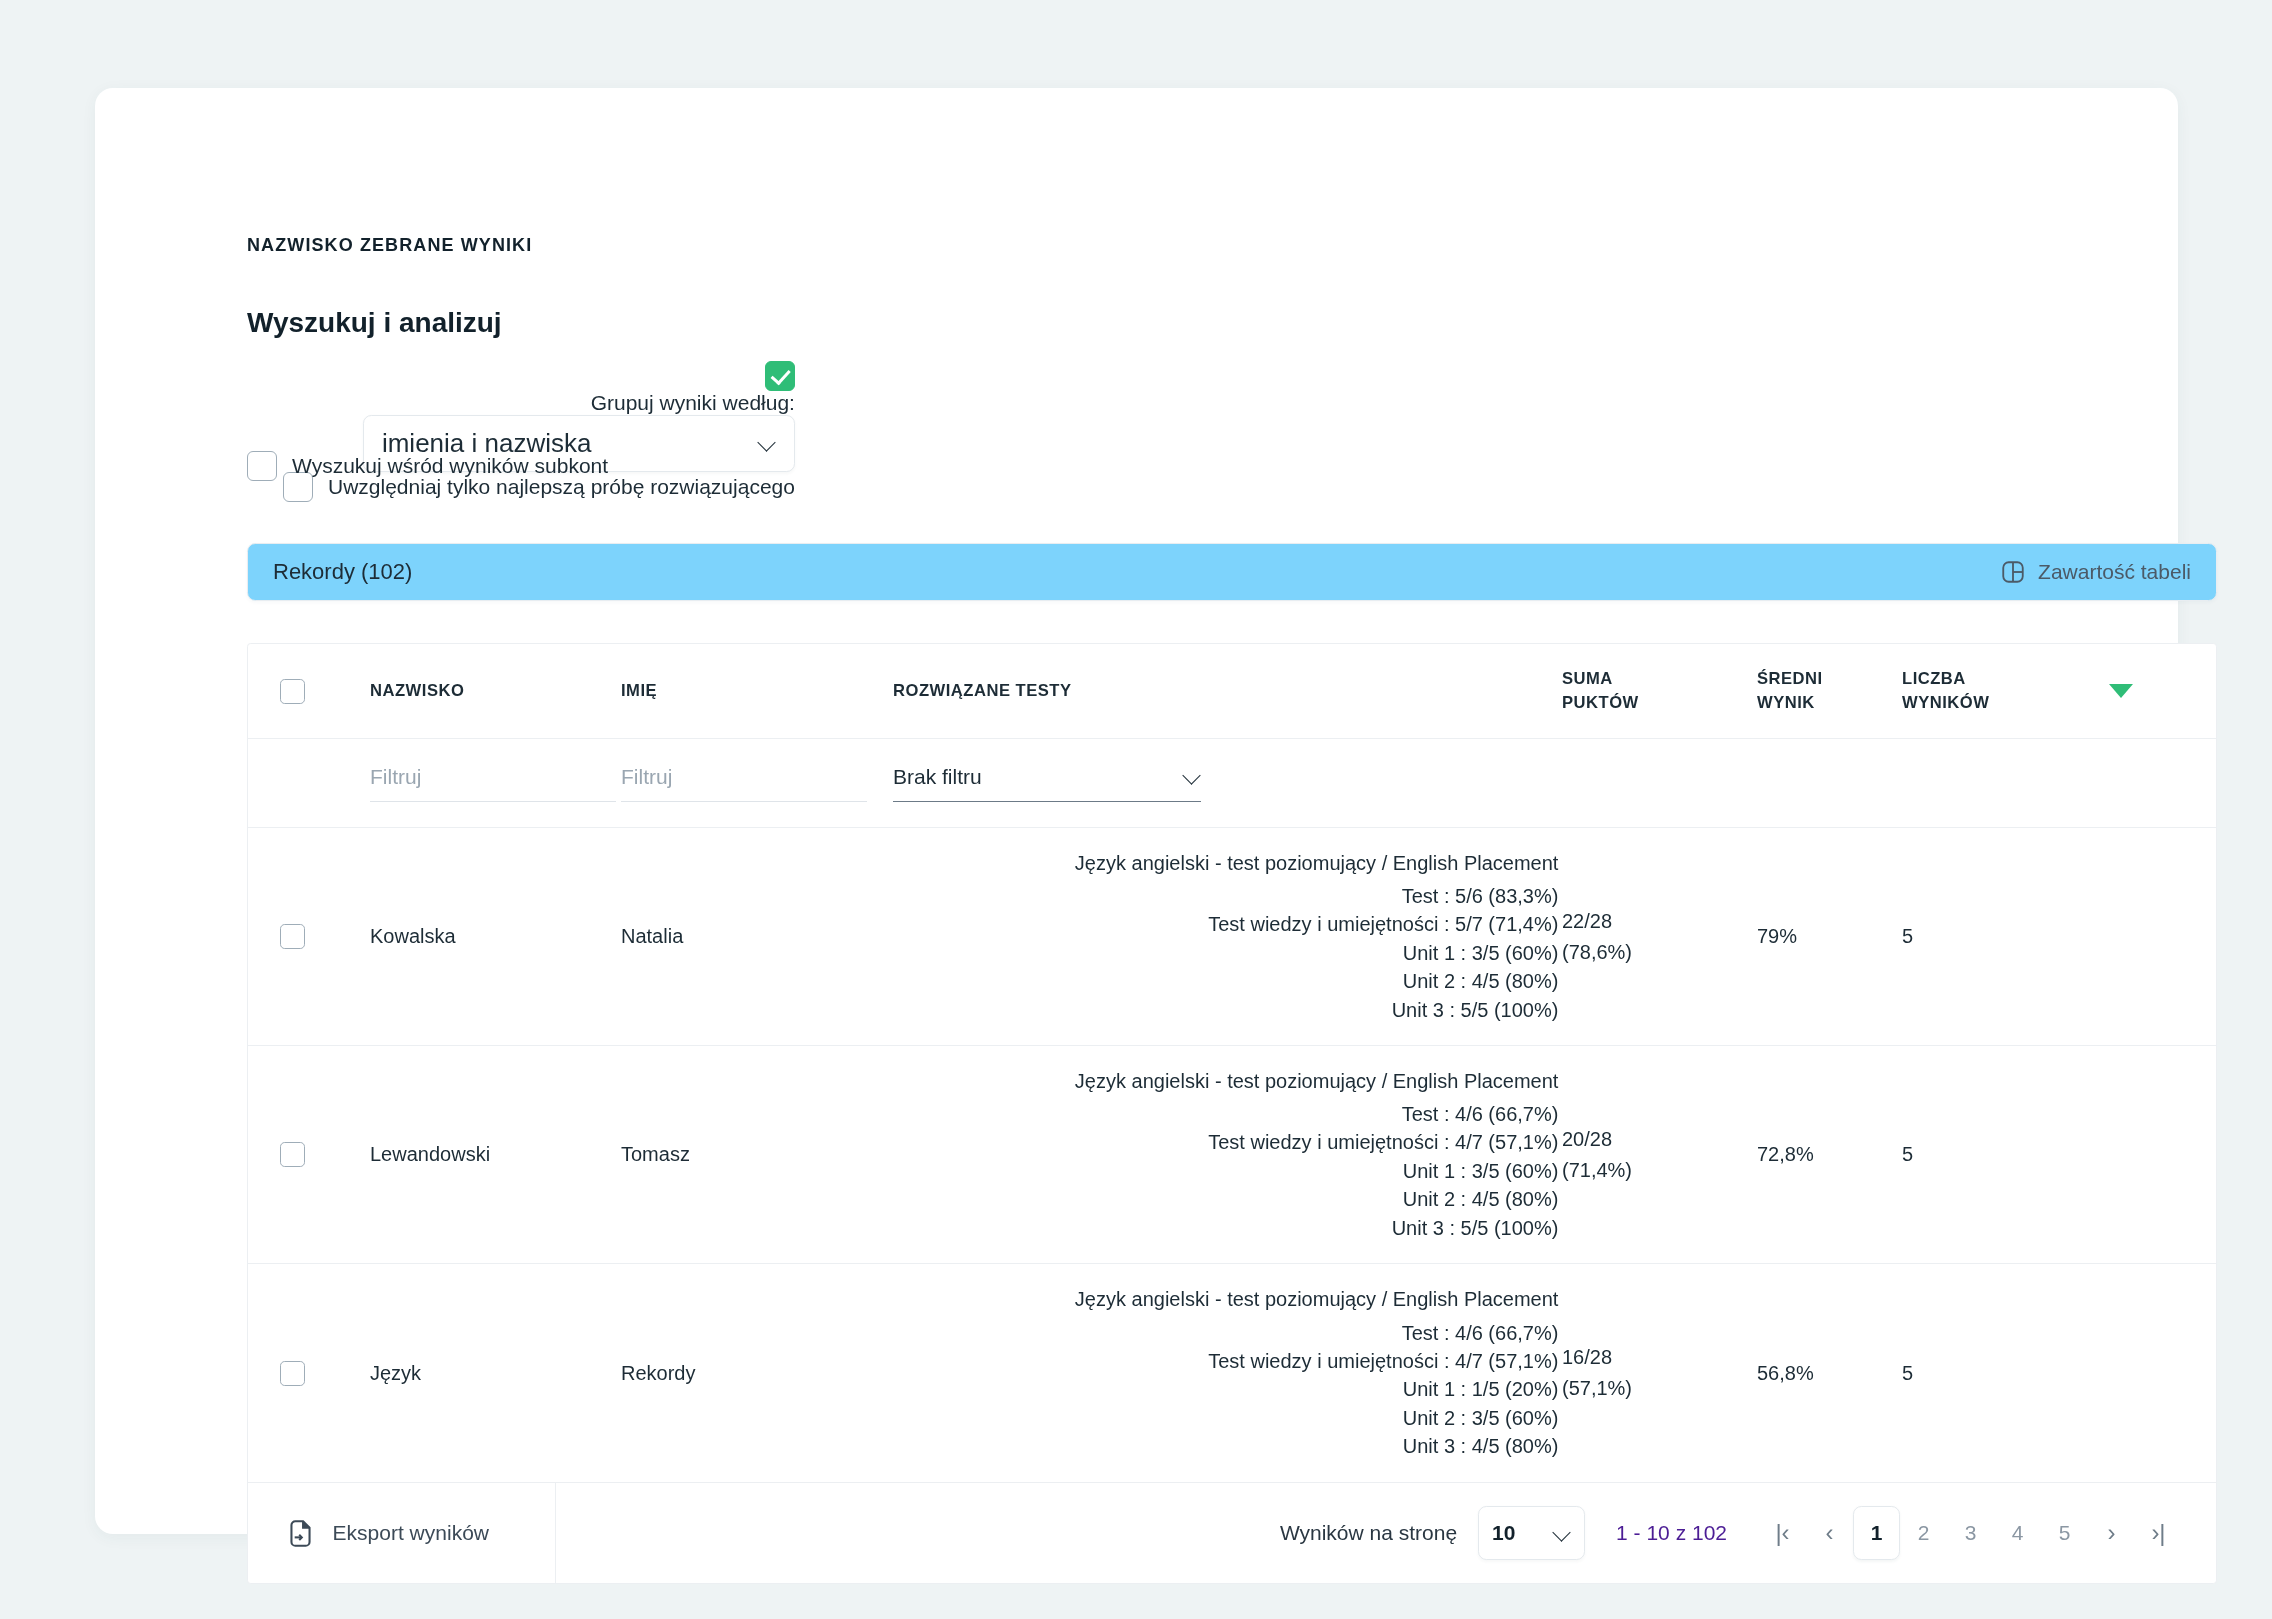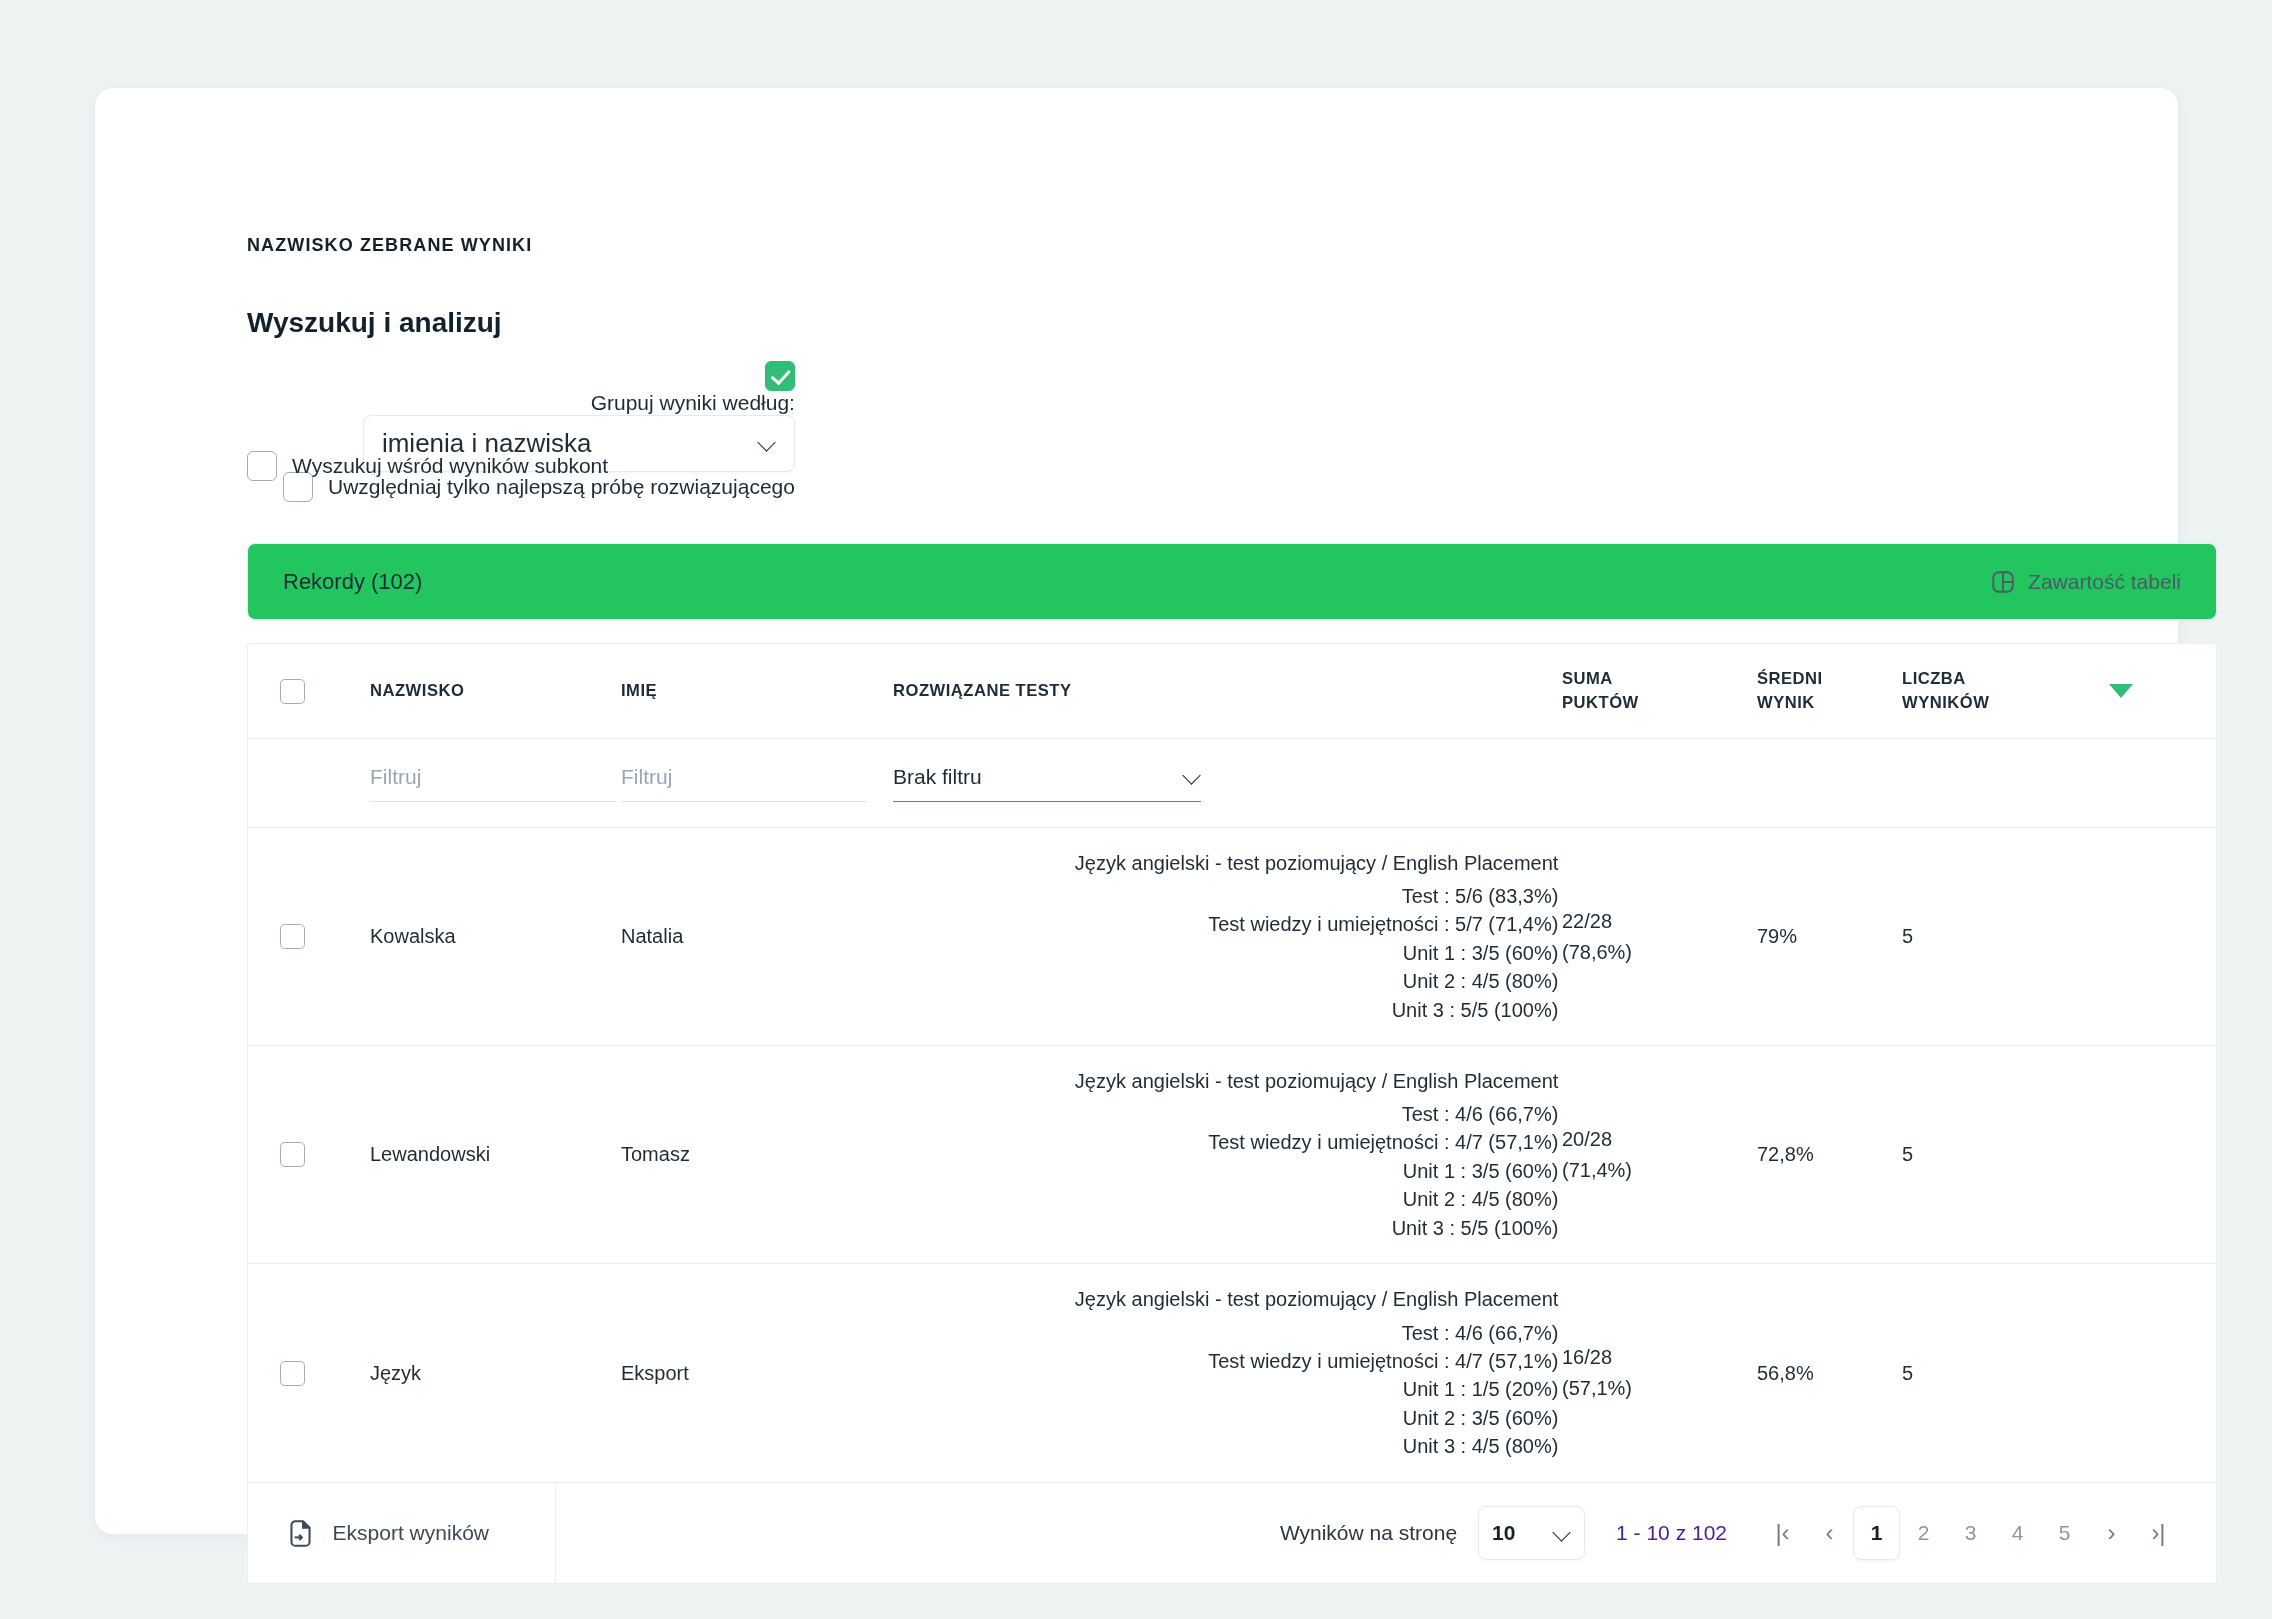--- a/index.html
+++ b/index.html
@@ -117,27 +117,27 @@
   }
 
   .second-opt { margin-left: 36px; display: flex; align-items: center; }
 
   
   .records-bar {
     position: absolute;
     left: 152px;
     top: 455px;
     width: 1970px;
-    height: 77px;
+    height: 58px;
     border: 1.2px solid #e8edf1;
     border-radius: 8.3px;
-    background: #22c55e;
-    display: flex;
-    align-items: center;
-    padding: 0 35px;
+    background: #7dd3fc;
+    display: flex;
+    align-items: center;
+    padding: 0 25px;
     box-shadow: 0 1.2px 3.6px rgba(40,70,80,0.03);
   }
   .records-bar .rtitle {
     font-size: 22px;
     color: #1d2c36;
     flex: 1;
   }
   .tbl-content-btn {
     display: flex;
     align-items: center;
@@ -422,21 +422,21 @@
             </div>
             <div class="c-sred cell">72,8%</div>
             <div class="c-licz cell">5</div>
             <div class="c-sort cell"></div>
           </div>
           <div class="trow">
             <div class="c-check">
               <span class="cb-sm"></span>
             </div>
             <div class="c-nazw cell">Język</div>
-            <div class="c-imie cell">Eksport</div>
+            <div class="c-imie cell">Rekordy</div>
             <div class="c-tests tests cell">
               <div style="margin-bottom: 4.7px;">Język angielski - test poziomujący / English Placement</div>
               <div>Test : 4/6 (66,7%)</div>
               <div>Test wiedzy i umiejętności : 4/7 (57,1%)</div>
               <div>Unit 1 : 1/5 (20%)</div>
               <div>Unit 2 : 3/5 (60%)</div>
               <div>Unit 3 : 4/5 (80%)</div>
             </div>
             <div class="c-suma suma cell">
               <div>16/28</div>

